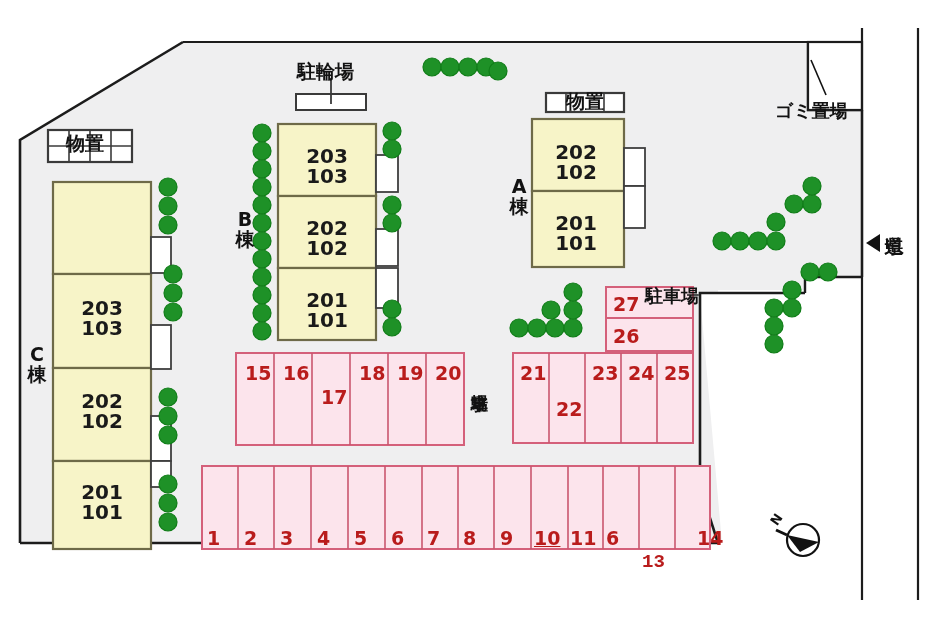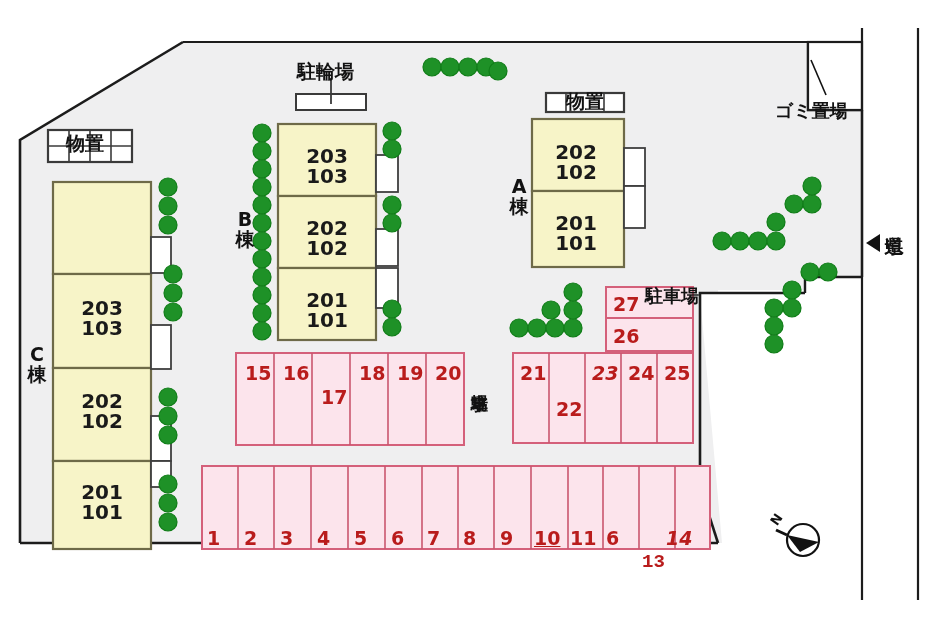--- a/index.html
+++ b/index.html
@@ -331,41 +331,41 @@
 
   <div class="stall-num" style="left:245px; top:362px; width:30px;">15</div>
   <div class="stall-num" style="left:283px; top:362px; width:30px;">16</div>
   <div class="stall-num" style="left:321px; top:362px; width:30px;margin-top:24px;">17</div>
   <div class="stall-num" style="left:359px; top:362px; width:30px;">18</div>
   <div class="stall-num" style="left:397px; top:362px; width:30px;">19</div>
   <div class="stall-num" style="left:435px; top:362px; width:30px;">20</div>
 
   <div class="stall-num" style="left:520px; top:362px; width:30px;">21</div>
   <div class="stall-num" style="left:556px; top:354px; width:30px;margin-top:44px;">22</div>
-  <div class="stall-num" style="left:592px; top:362px; width:30px;font-style:italic;">23</div>
+  <div class="stall-num" style="left:592px; top:362px; width:30px;">23</div>
   <div class="stall-num" style="left:628px; top:362px; width:30px;">24</div>
   <div class="stall-num" style="left:664px; top:362px; width:30px;">25</div>
 
   <div class="stall-num" style="left:613px; top:293px; width:30px;">27</div>
   <div class="stall-num" style="left:613px; top:325px; width:30px;">26</div>
 
   <div class="stall-num" style="left:207px; top:527px; width:30px;">1</div>
   <div class="stall-num" style="left:244px; top:527px; width:30px;">2</div>
   <div class="stall-num" style="left:280px; top:527px; width:30px;">3</div>
   <div class="stall-num" style="left:317px; top:527px; width:30px;">4</div>
   <div class="stall-num" style="left:354px; top:527px; width:30px;">5</div>
   <div class="stall-num" style="left:391px; top:527px; width:30px;">6</div>
   <div class="stall-num" style="left:427px; top:527px; width:30px;">7</div>
   <div class="stall-num" style="left:463px; top:527px; width:30px;">8</div>
   <div class="stall-num" style="left:500px; top:527px; width:30px;">9</div>
   <div class="stall-num" style="left:534px; top:527px; width:32px;text-decoration:underline;">10</div>
   <div class="stall-num" style="left:570px; top:527px; width:32px;">11</div>
   <div class="stall-num" style="left:606px; top:527px; width:32px;">6</div>
   <div class="stall-num" style="left:642px; top:551px; width:32px;font-family:Liberation Mono, monospace;">13</div>
-  <div class="stall-num" style="left:666px; top:527px; width:32px;font-style:italic;">14</div>
+  <div class="stall-num" style="left:697px; top:527px; width:32px;">14</div>
 
   <svg style="position:absolute; left:770px; top:508px; width:60px; height:60px;" viewBox="0 0 60 60">
     <circle cx="33" cy="32" r="16" fill="#ffffff" stroke="#111111" stroke-width="2.2"></circle>
     <polygon points="17,27 49,34 30,44" fill="#111111"></polygon>
     <line x1="17" y1="27" x2="6" y2="22" stroke="#111111" stroke-width="3"></line>
   </svg>
   <div class="compass-n" style="left:771px; top:512px;">N</div>
 
 </div>
 

